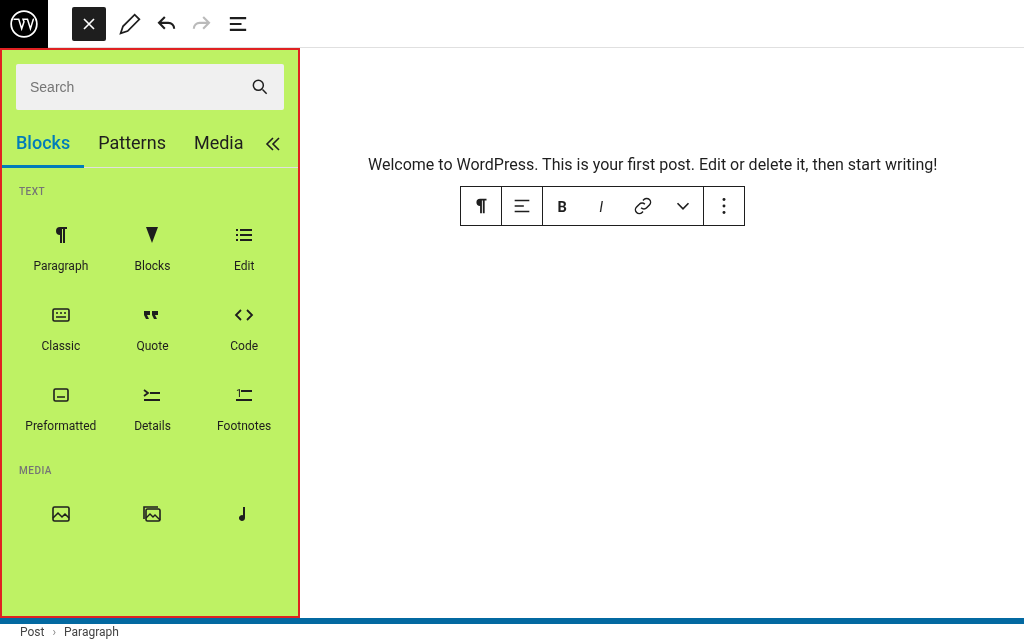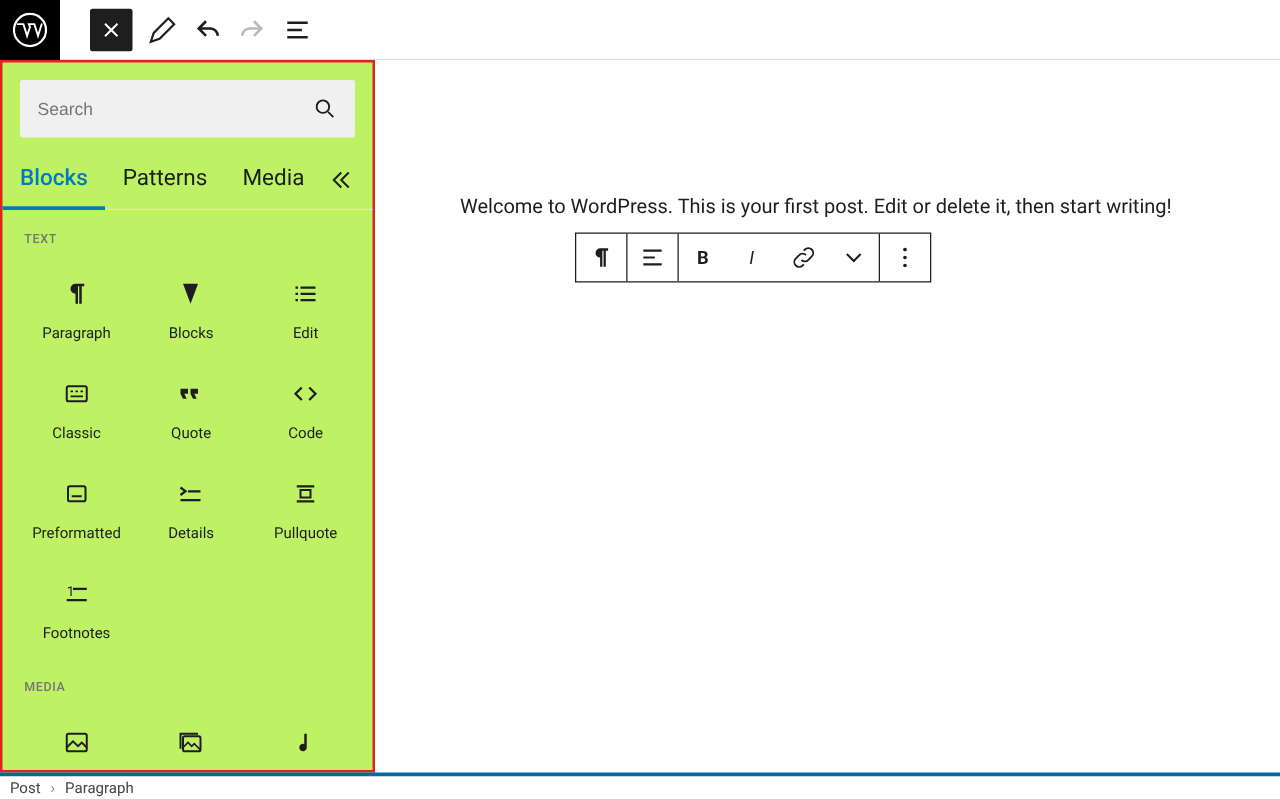--- a/index.html
+++ b/index.html
@@ -42,21 +42,21 @@
   
   .editor-canvas { flex: 1; padding: 80px 80px 0 68px; position: relative; }
   .post-title { font-size: 40px; font-weight: 400; color: #000; margin-bottom: 12px; position: relative; }
   .block-toolbar { position: absolute; top: 138px; left: 460px; display: flex; border: 1px solid #1e1e1e; background:#fff; height: 40px; z-index: 5; }
   .tb-group { display: flex; border-right: 1px solid #1e1e1e; }
   .tb-group:last-child { border-right: none; }
   .tb-btn { width: 40px; height: 38px; display: flex; align-items: center; justify-content: center; cursor: pointer; }
   .tb-btn svg { width: 22px; height: 22px; }
   .post-para { font-size: 16px; line-height: 1.6; margin-top: 24px; }
   
-  .footer { position: absolute; bottom: 0; left: 0; right: 0; height: 21px; display: flex; align-items: center; padding: 0 8px; font-size: 12px; color: #444; border-top: 3px solid #0369a1; }
+  .footer { position: absolute; bottom: 0; left: 0; right: 0; height: 21px; display: flex; align-items: center; padding: 0 20px; font-size: 12px; color: #444; border-top: 6px solid #0369a1; }
   .footer .sep { margin: 0 8px; color: #888; }
 </style>
 </head>
 <body>
 
 <div class="top-bar">
   <div class="wp-logo">
     <svg viewBox="0 0 24 24">
         <circle cx="12" cy="12" r="11" fill="none" stroke="#fff" stroke-width="1.5"></circle>
         <path d="M3.5 8h4l2.5 8 2-6-0.8-2H15l2.5 8L20 8" fill="none" stroke="#fff" stroke-width="1.3" stroke-linecap="round"></path>
@@ -179,29 +179,20 @@
           <div class="bicon">
               <svg viewBox="0 0 24 24">
                 <path d="M4 7l4 3-4 3M10 10h10M4 17h16" stroke="#1e1e1e" stroke-width="1.8" fill="none"></path>
               </svg>
             </div>
           <div class="blabel">Details</div>
         </div>
         <div class="block-item">
           <div class="bicon">
               <svg viewBox="0 0 24 24">
-                <path d="M5 6h14M5 18h14" stroke="#1e1e1e" stroke-width="1.8"></path>
-                <rect x="8" y="9" width="8" height="6" fill="none" stroke="#1e1e1e" stroke-width="1.6"></rect>
-              </svg>
-            </div>
-          <div class="blabel">Pullquote</div>
-        </div>
-        <div class="block-item">
-          <div class="bicon">
-              <svg viewBox="0 0 24 24">
                 <text x="4" y="14" font-size="11" fill="#1e1e1e">1</text>
                 <path d="M9 8h11M4 17h16" stroke="#1e1e1e" stroke-width="1.8"></path>
               </svg>
             </div>
           <div class="blabel">Footnotes</div>
         </div>
       </div>
 
       <div class="section-title">MEDIA</div>
       <div class="block-grid">

